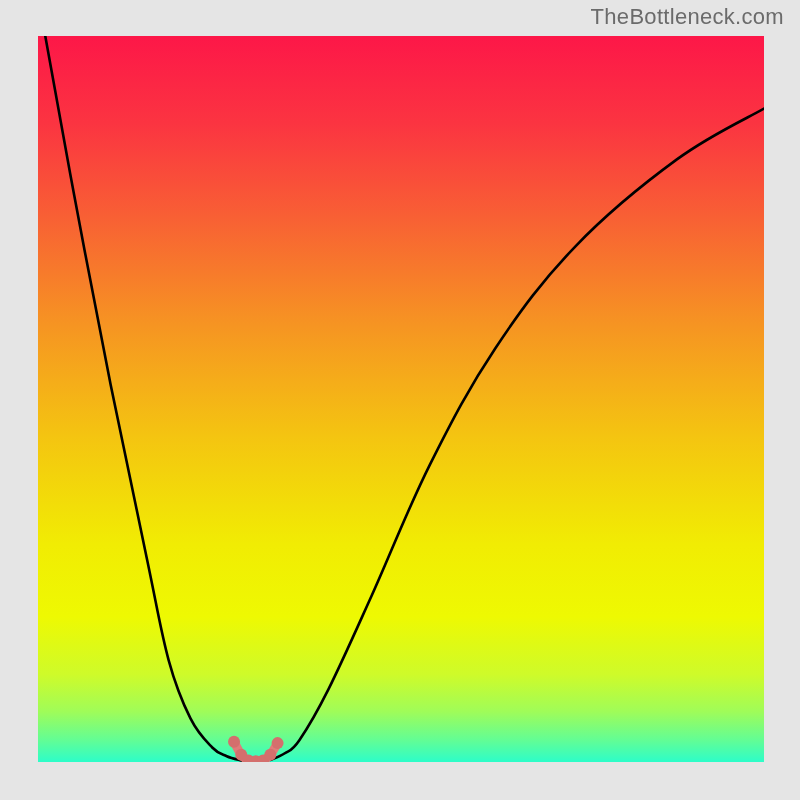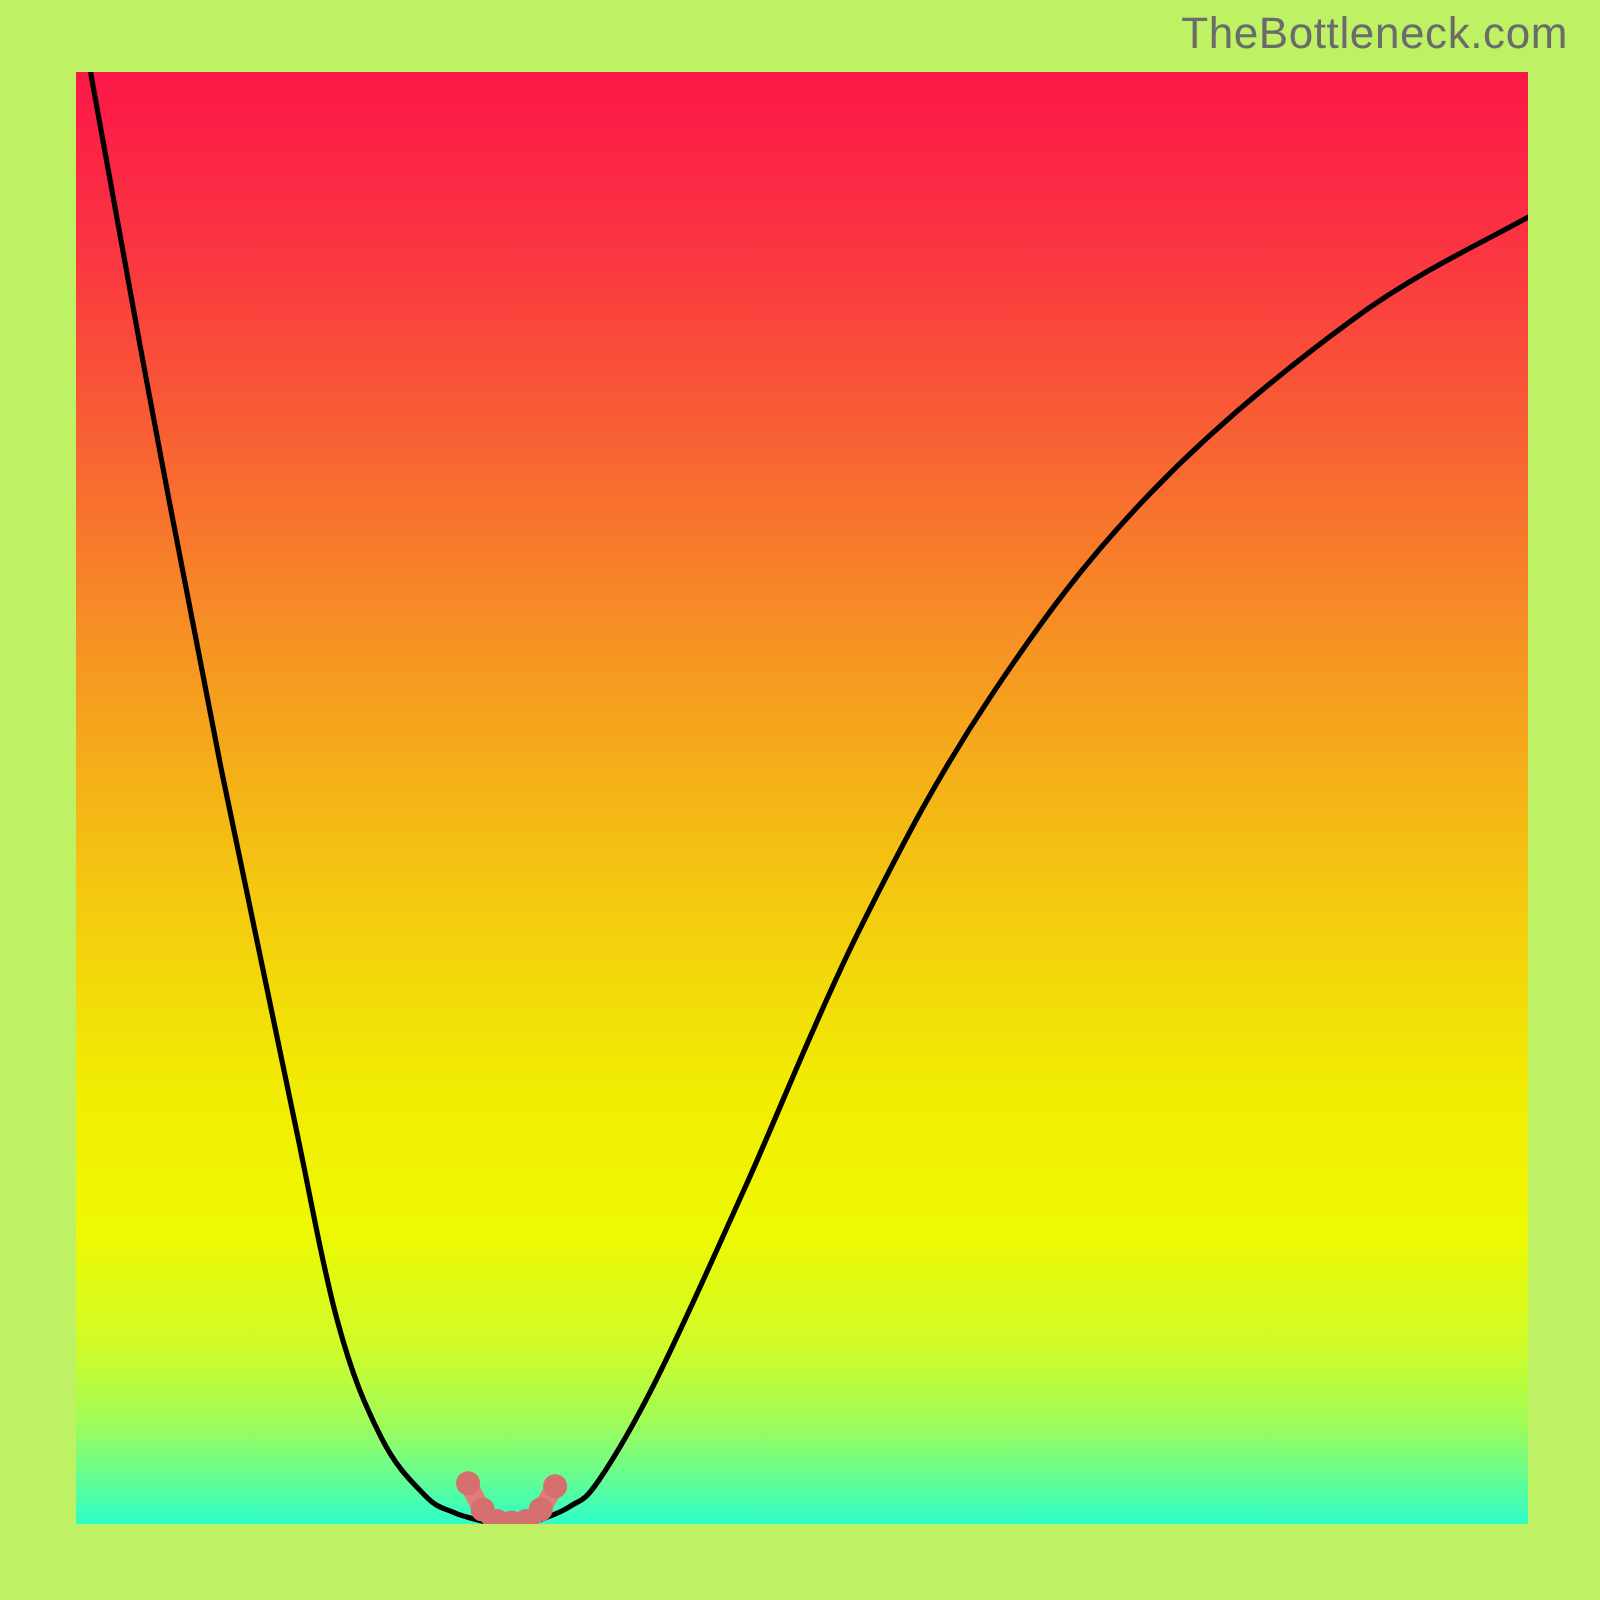--- a/index.html
+++ b/index.html
@@ -8,21 +8,21 @@
     width: 800px;
     height: 800px;
     background: #000000;
     font-family: Arial, Helvetica, sans-serif;
     overflow: hidden;
   }
   .root {
     width: 800px;
     height: 800px;
     position: relative;
-    background: #bef264;
+    background: #e5e5e5;
   }
   .watermark {
     position: absolute;
     top: 4px;
     right: 16px;
     color: #6b6b6b;
     font-size: 22px;
     letter-spacing: 0.3px;
     z-index: 20;
   }

